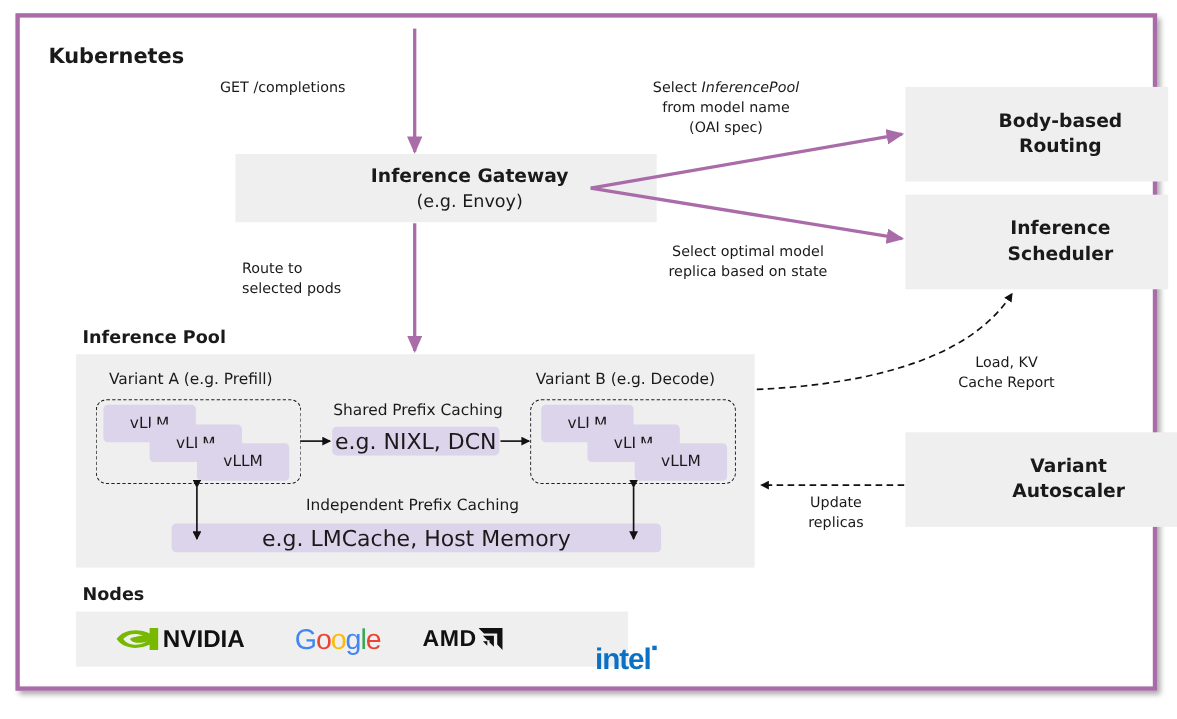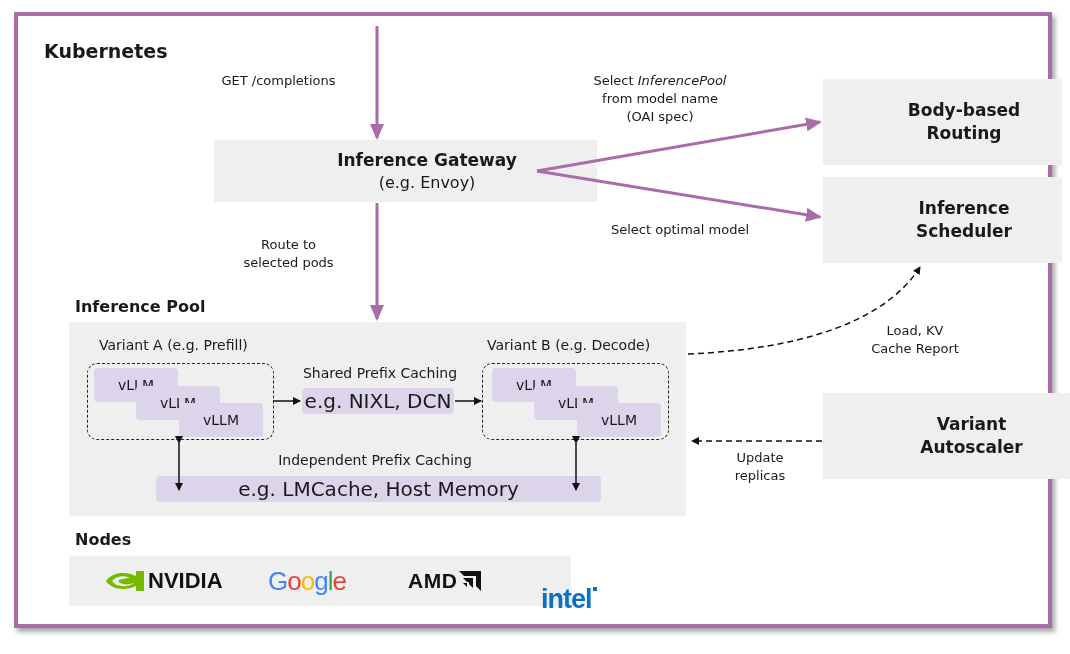--- a/index.html
+++ b/index.html
@@ -8,21 +8,21 @@
   .frame { position:absolute; left:14px; top:12px; width:1030px; height:608px;
            border:4px solid #a96ca9; box-shadow:3px 4px 5px rgba(0,0,0,0.35); background:#fff; }
   .abs { position:absolute; }
   .title { font-weight:bold; font-size:19px; }
   .section { font-weight:bold; font-size:16px; }
   .box { position:absolute; background:#efefef; display:flex; flex-direction:column;
          align-items:center; justify-content:center; text-align:center;padding-left:43px; }
   .box .bold { font-weight:bold; font-size:17px; line-height:23px; }
   .box .reg { font-size:16px; line-height:22px; }
   .label { position:absolute; font-size:13px; line-height:18px; color:#1a1a1a; }
-  .lab-r { text-align:center; }
+  .lab-r { text-align:left; }
   .lab-c { text-align:center; }
   .pool { position:absolute; left:69px; top:322px; width:617px; height:194px; background:#efefef; }
   .pill { position:absolute; background:#dcd4ea; border-radius:4px; display:flex;
           align-items:center; justify-content:center; font-size:20px; color:#1a1a1a; }
   .vllm { position:absolute; background:#dcd4ea; border-radius:4px; font-size:14px;
           display:flex; align-items:center; justify-content:center; width:84px; height:34px; }
   .dashed { position:absolute; border:1.5px dashed #222; border-radius:10px; }
   .nodes { position:absolute; left:69px; top:556px; width:502px; height:50px; background:#efefef; }
   svg.overlay { position:absolute; left:0; top:0; width:1070px; height:654px; pointer-events:none; }
   .logo { position:absolute; top:565px; height:32px; display:flex; align-items:center; }
@@ -51,20 +51,21 @@
 </div>
 
 <div class="label lab-c" style="left:580px;top:72px;width:160px;">
   <div><span>Select </span><i>InferencePool</i></div>
   <div>from model name</div>
   <div>(OAI spec)</div>
 </div>
 
 <div class="label lab-c" style="left:580px;top:221px;width:200px;">
   <div>Select optimal model</div>
+  <div>replica based on state</div>
 </div>
 
 <div class="box" style="left:823px;top:79px;width:196px;height:86px;">
   <div class="bold">Body-based</div>
   <div class="bold">Routing</div>
 </div>
 <div class="box" style="left:823px;top:177px;width:196px;height:86px;">
   <div class="bold">Inference</div>
   <div class="bold">Scheduler</div>
 </div>
@@ -115,21 +116,21 @@
     <path d="M8 12 C12 7, 20 6, 26 9 C22 9, 17 10, 15 13 C18 16, 24 16, 30 14 C22 19, 12 18, 8 12 Z" fill="#efefef"></path>
     <path d="M14 12 C16 10, 20 10, 22 11 C20 12, 18 13, 18 14 C16 14, 15 13, 14 12 Z" fill="#76b900"></path>
   </svg>
   <span class="nv-text" style="margin-left:4px;">NVIDIA</span>
 </div>
 
 <div class="logo" style="left:268px;">
   <span class="g-text"><span style="color:#4285f4">G</span><span style="color:#ea4335">o</span><span style="color:#fbbc05">o</span><span style="color:#4285f4">g</span><span style="color:#34a853">l</span><span style="color:#ea4335">e</span></span>
 </div>
 
-<div class="logo" style="left:408px;">
+<div class="logo" style="left:384px;">
   <span class="amd-text">AMD</span>
   <svg width="22" height="20" viewBox="0 0 22 20" style="margin-left:2px;">
     <path d="M0 0 L22 0 L22 20 L17 15 L17 5 L5 5 Z" fill="#111"></path>
     <path d="M4 7 L14 7 L14 17 L10 13 L10 11 L8 11 Z" fill="#111"></path>
     <path d="M4 12 L8 12 L8 16 Z" fill="#111"></path>
   </svg>
 </div>
 
 <div class="logo" style="left:541px;">
   <span class="intel-text">intel</span>

